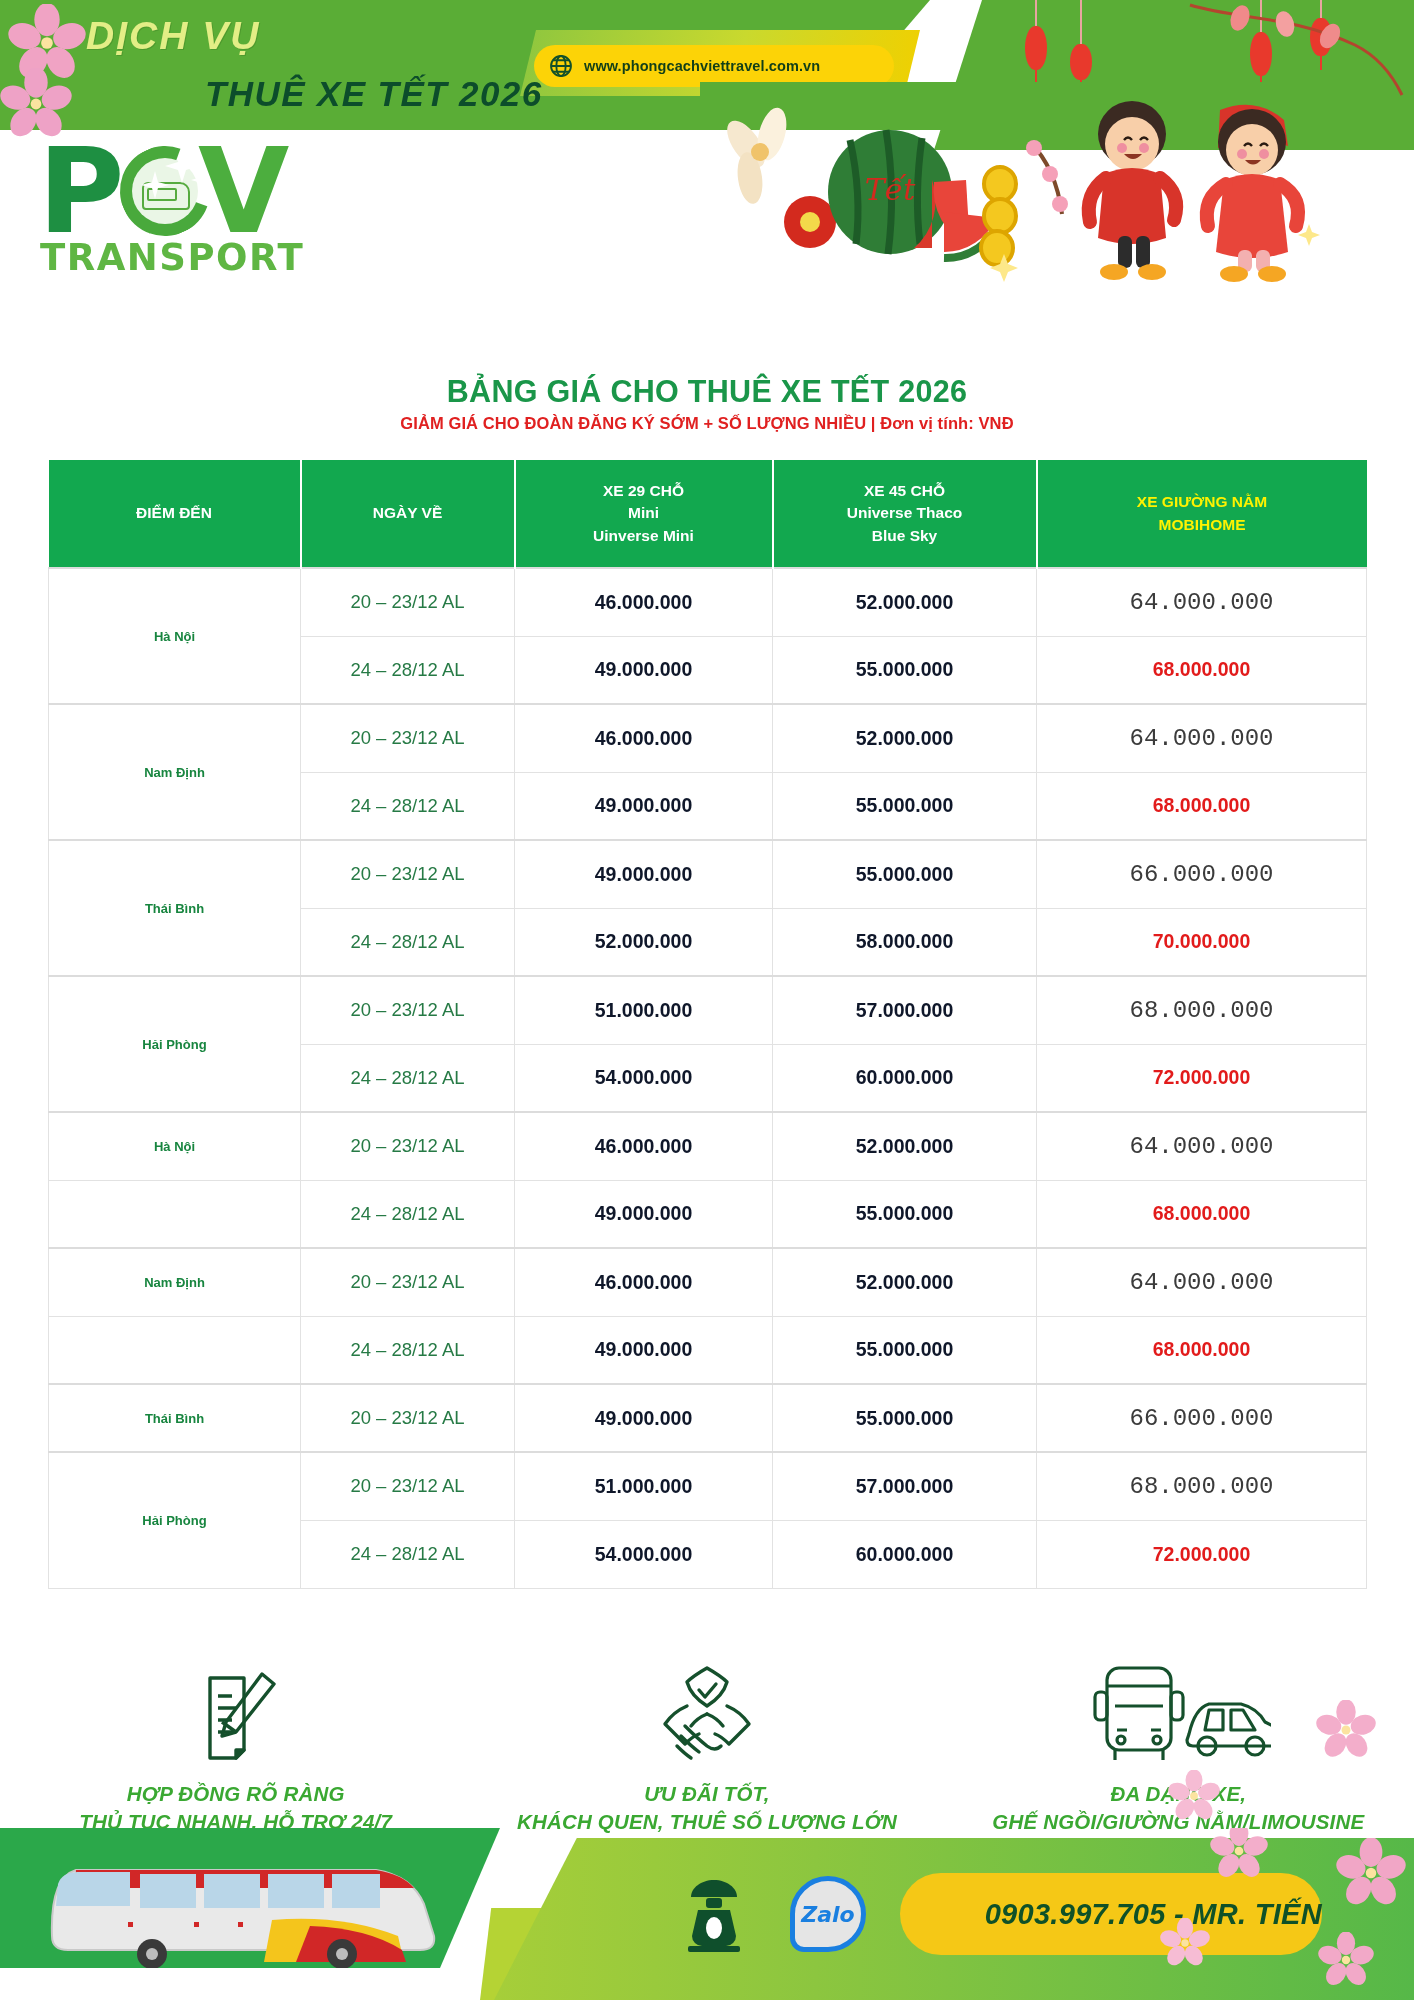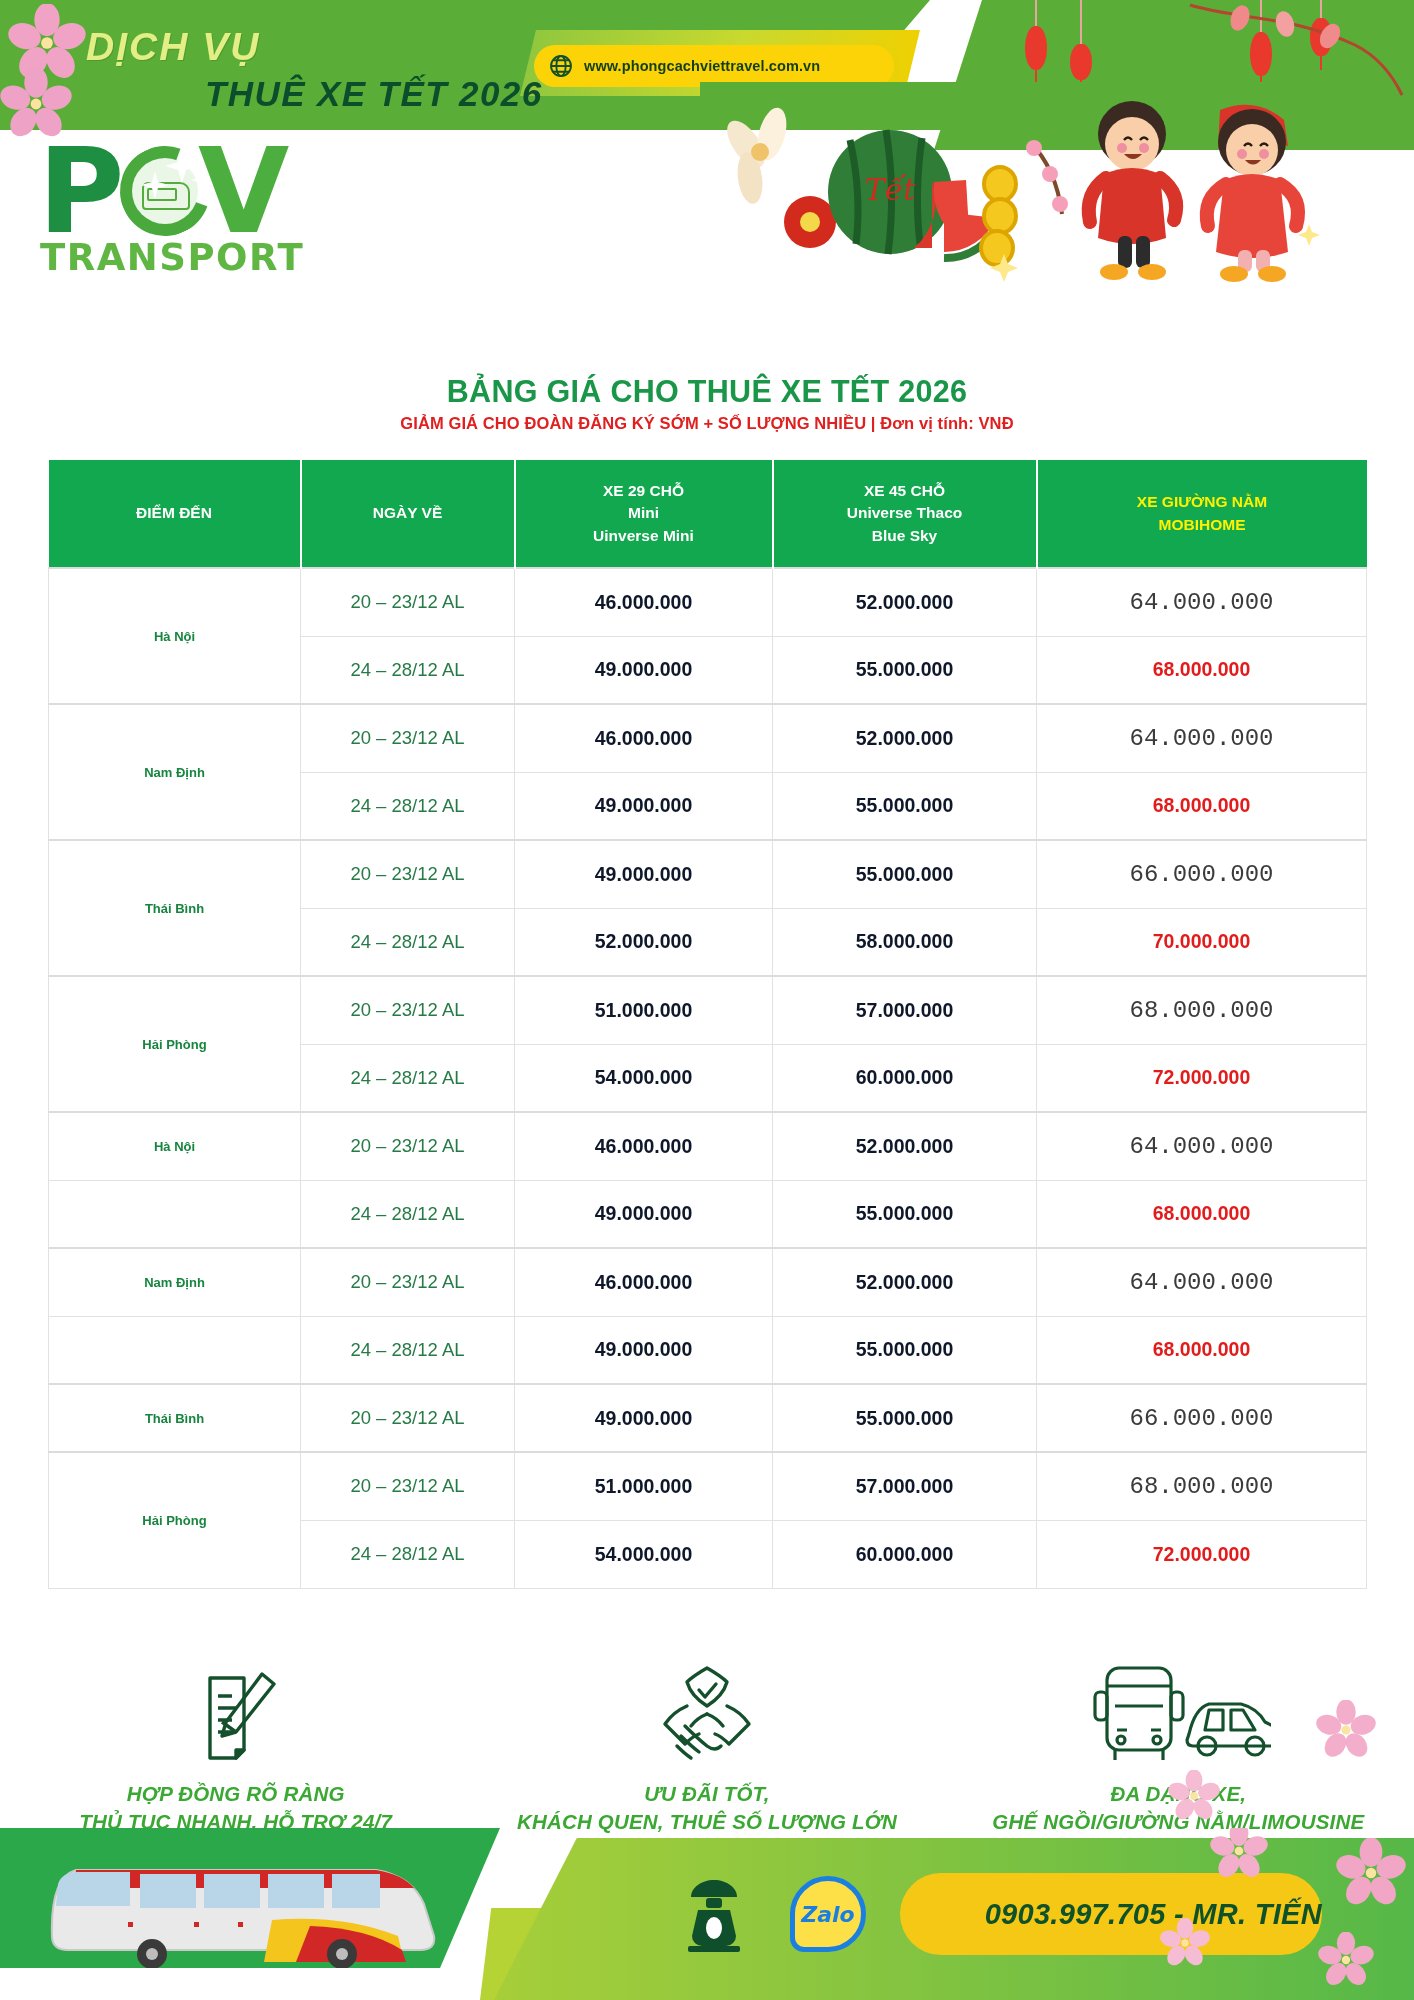--- a/index.html
+++ b/index.html
@@ -72,21 +72,21 @@
   }
   .header-url-text {
     font-size: 14.5px;
     font-weight: bold;
     color: #123f18;
     letter-spacing: 0.1px;
     white-space: nowrap;
   }
   .title-line1 {
     position: absolute;
-    top: 25px; left: 86px;
+    top: 14px; left: 86px;
     font-size: 39px;
     font-weight: bold;
     font-style: italic;
     color: #e3ee86;
     letter-spacing: 2px;
     text-shadow: 1px 1px 0 #4e9a2e;
   }
   .title-line2 {
     position: absolute;
     top: 74px; left: 205px;
@@ -334,21 +334,21 @@
   .phone-icon-wrap {
     position: absolute;
     left: 676px; top: 48px;
     width: 76px; height: 76px;
     color: #0f4f2c;
   }
   .zalo-badge {
     position: absolute;
     left: 790px; top: 48px;
     width: 76px; height: 76px;
-    background: #fde047;
+    background: #e5e5e5;
     border-radius: 50% 50% 50% 14px;
     display: flex;
     align-items: center;
     justify-content: center;
     border: 5px solid #1a7fe0;
   }
   .zalo-text {
     font-size: 22px;
     font-weight: bold;
     font-style: italic;

